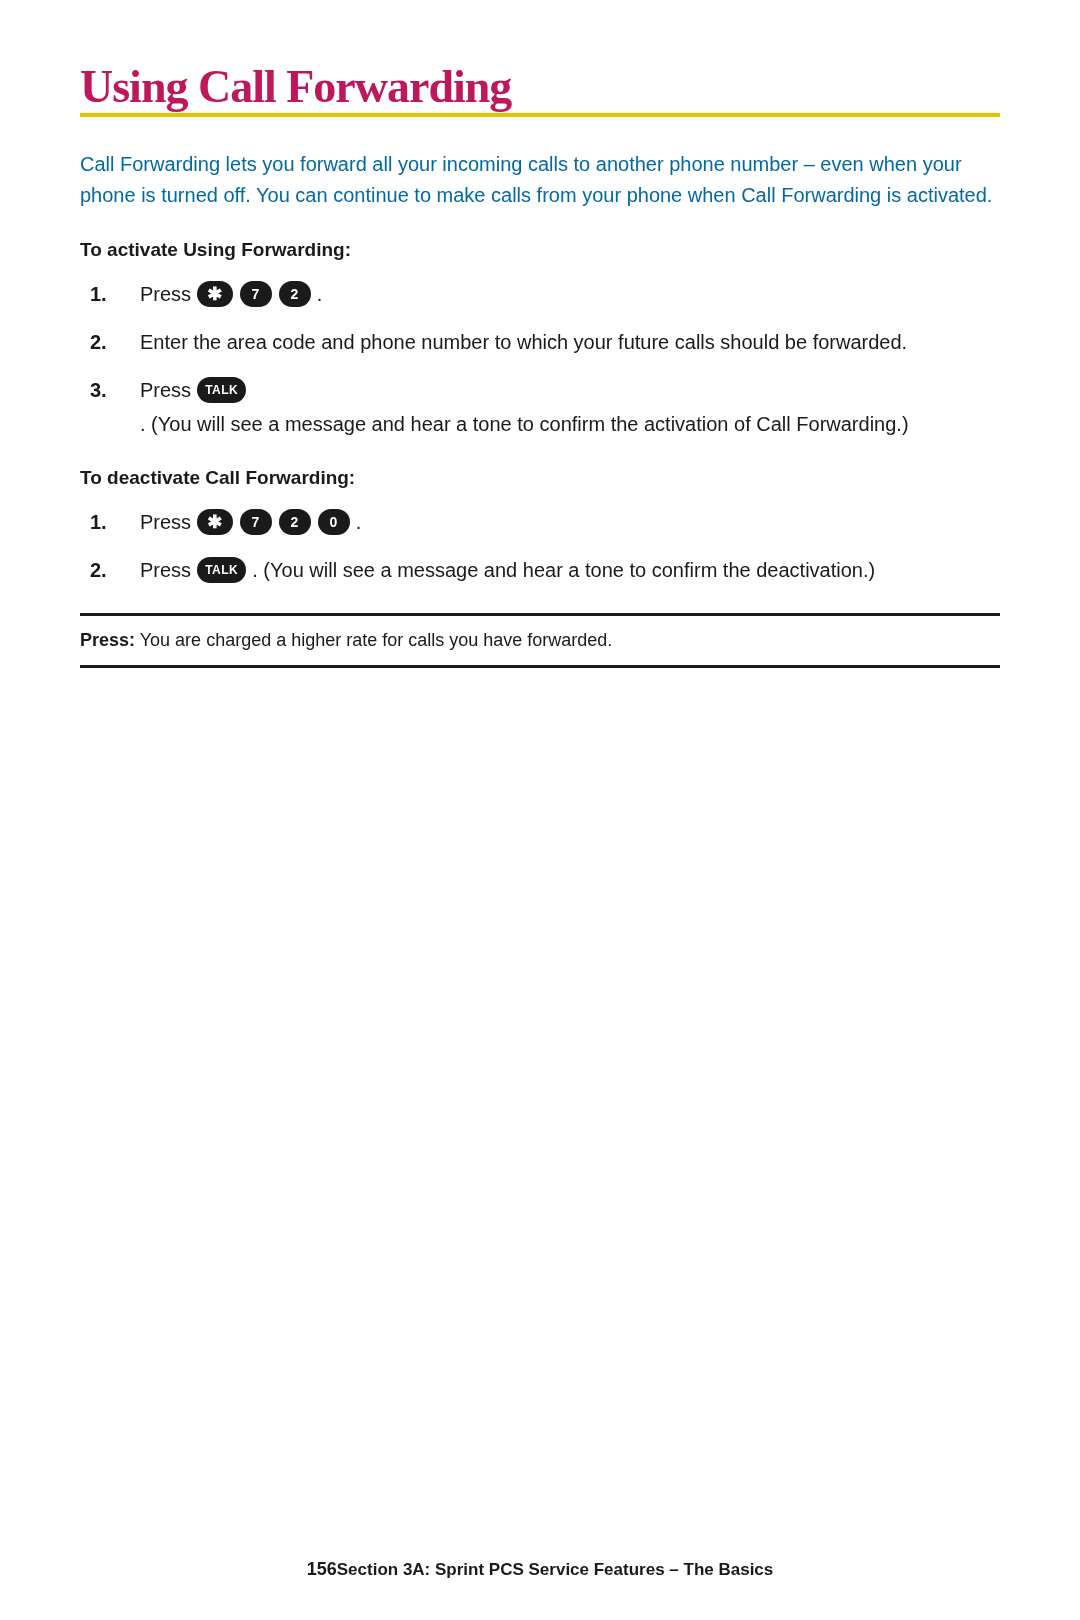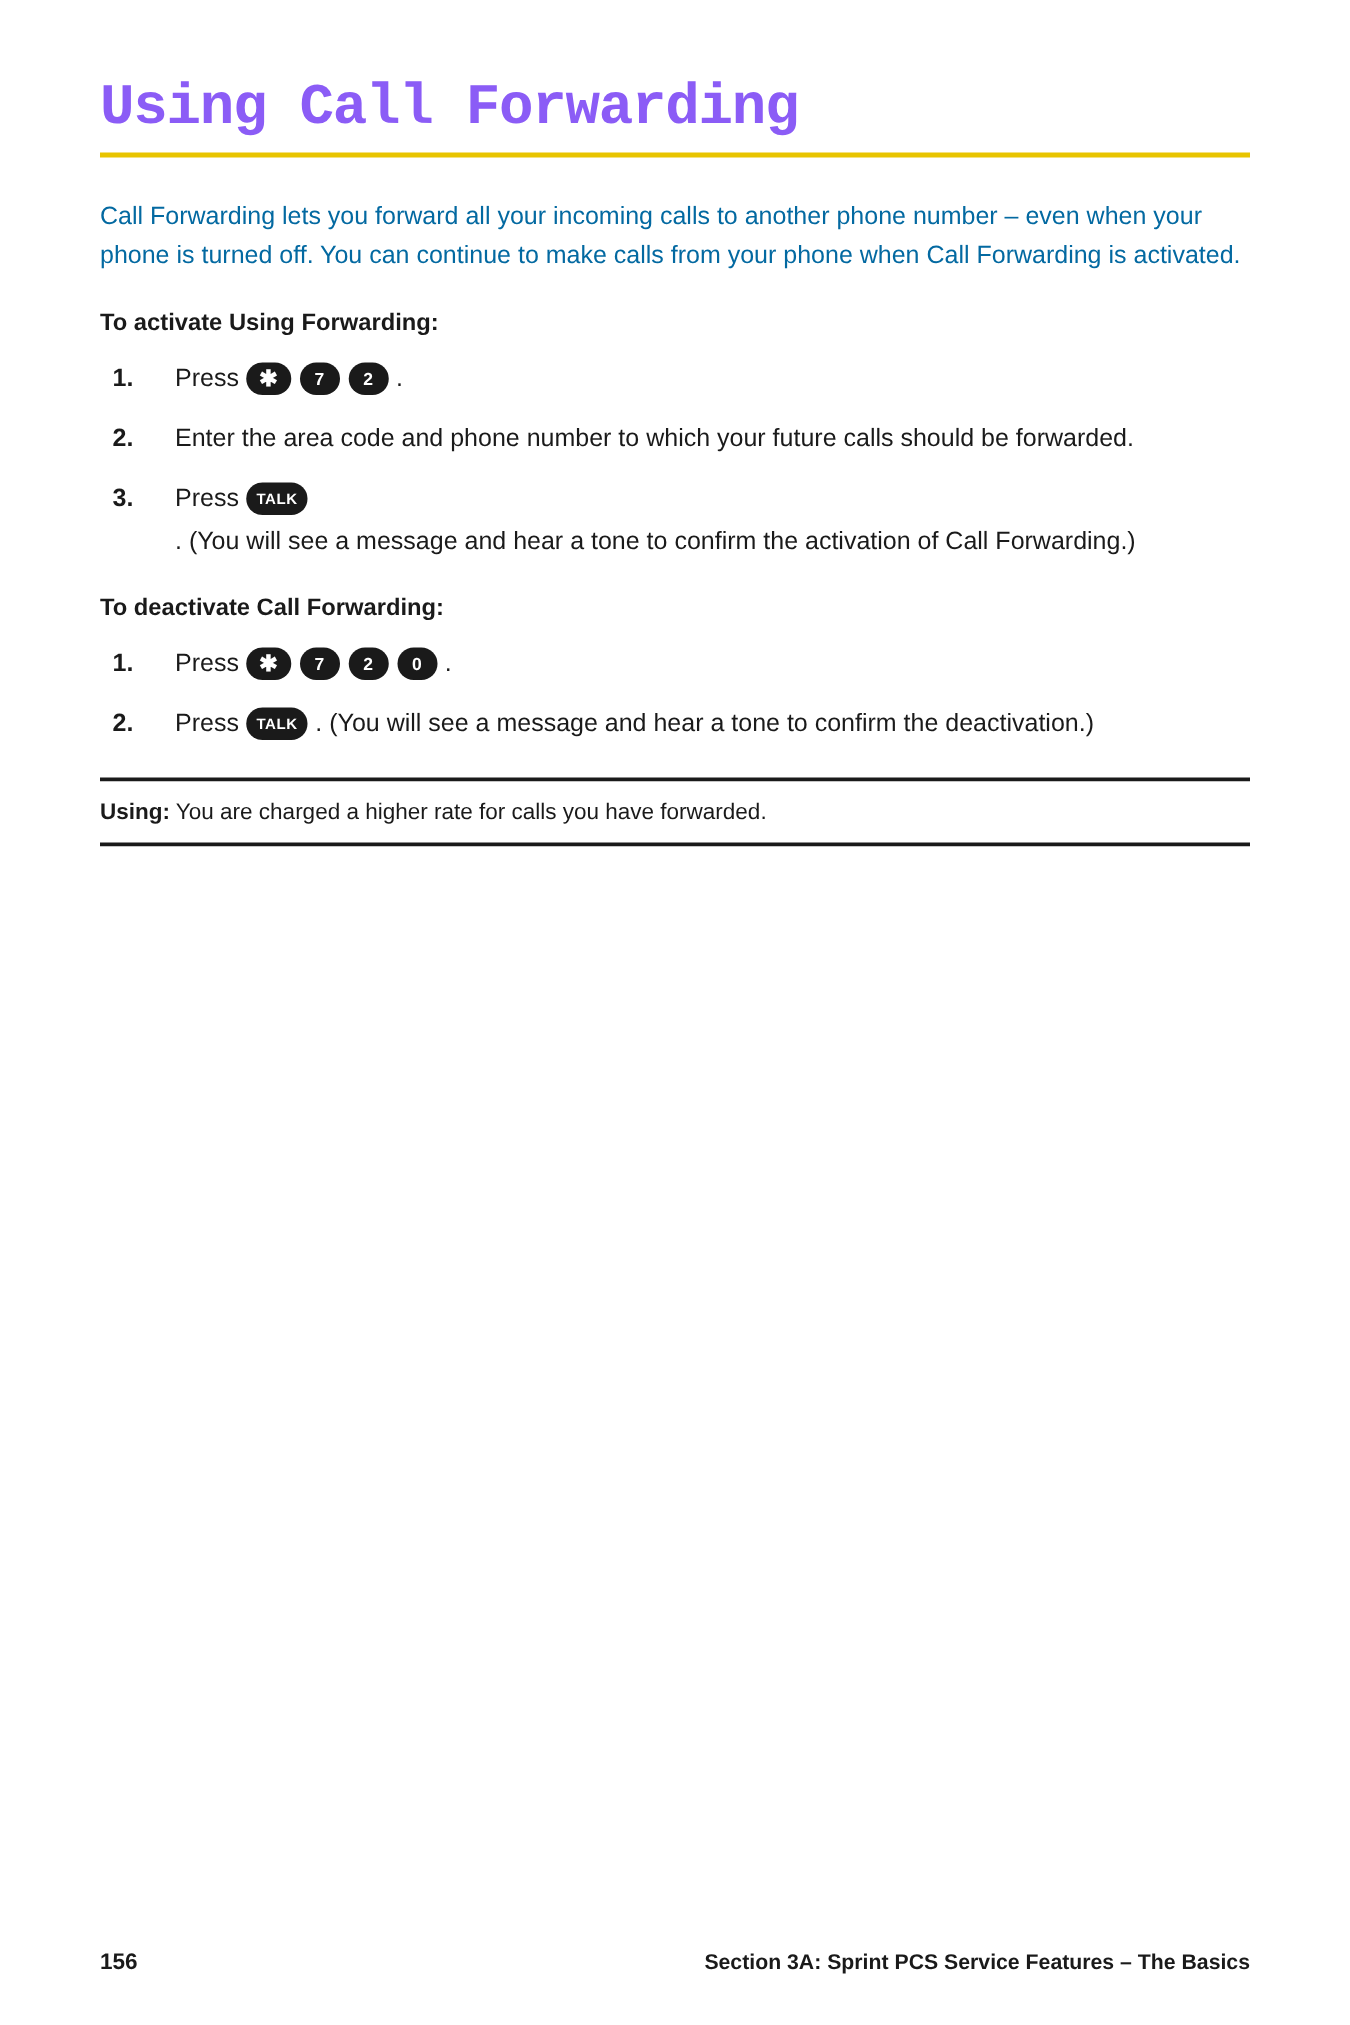--- a/index.html
+++ b/index.html
@@ -19,24 +19,23 @@
     .page {
       padding: 60px 80px 60px 80px;
       max-width: 1080px;
       min-height: 1620px;
       position: relative;
     }
 
     .page-title {
       font-size: 46px;
       font-weight: 900;
-      color: #8b5cf6;
+      color: #be185d;
       letter-spacing: -1px;
-      margin-bottom: 10px;
-      font-family: Liberation Mono, monospace;
+      font-family: Liberation Serif, serif;
     }
 
     .title-underline {
       height: 4px;
       background: #e8c400;
       width: 100%;
       margin-bottom: 32px;
     }
 
     .intro-text {
@@ -138,21 +137,21 @@
       font-weight: 900;
       font-family: 'Arial Black', 'Arial', sans-serif;
     }
 
     .footer {
       position: absolute;
       bottom: 40px;
       left: 80px;
       right: 80px;
       display: flex;
-      justify-content: space-between;
+      justify-content: center;
       align-items: center;
     }
 
     .footer-page-num {
       font-size: 18px;
       font-weight: 900;
       color: #1a1a1a;
       font-family: 'Arial Black', 'Arial', sans-serif;
     }
 
@@ -231,21 +230,21 @@
         <span>Press </span>
         <span class="inline-keys">
           <span class="key-badge talk">TALK</span>
         </span>
         <span>. (You will see a message and hear a tone to confirm the deactivation.)</span>
       </span>
     </li>
   </ol>
 
   <div class="note-box">
-    <span class="note-bold">Using:</span>
+    <span class="note-bold">Press:</span>
     <span>You are charged a higher rate for calls you have forwarded.</span>
   </div>
 
   <div class="footer">
     <span class="footer-page-num">156</span>
     <span class="footer-section">Section 3A: Sprint PCS Service Features – The Basics</span>
   </div>
 
 </div>
 

